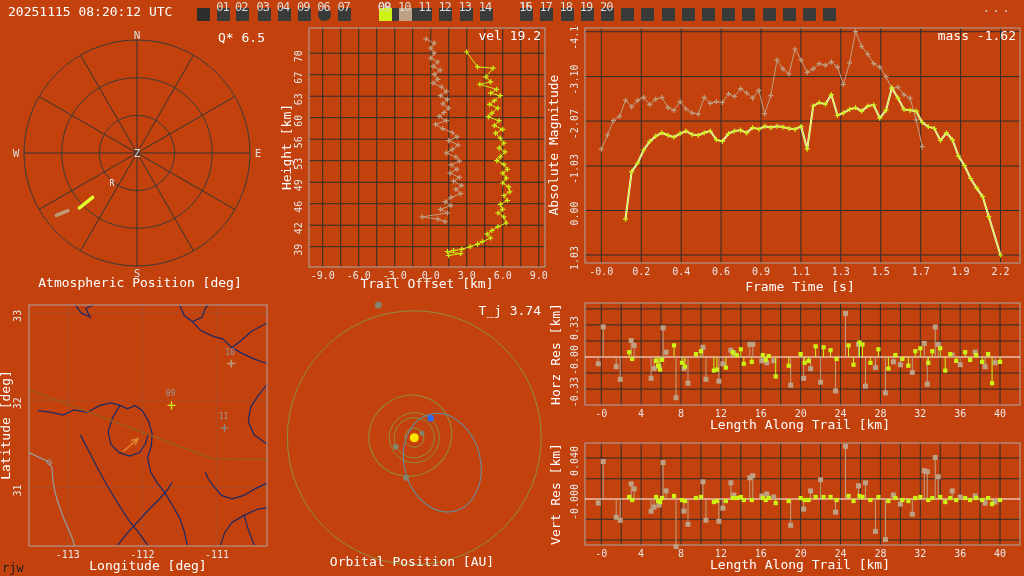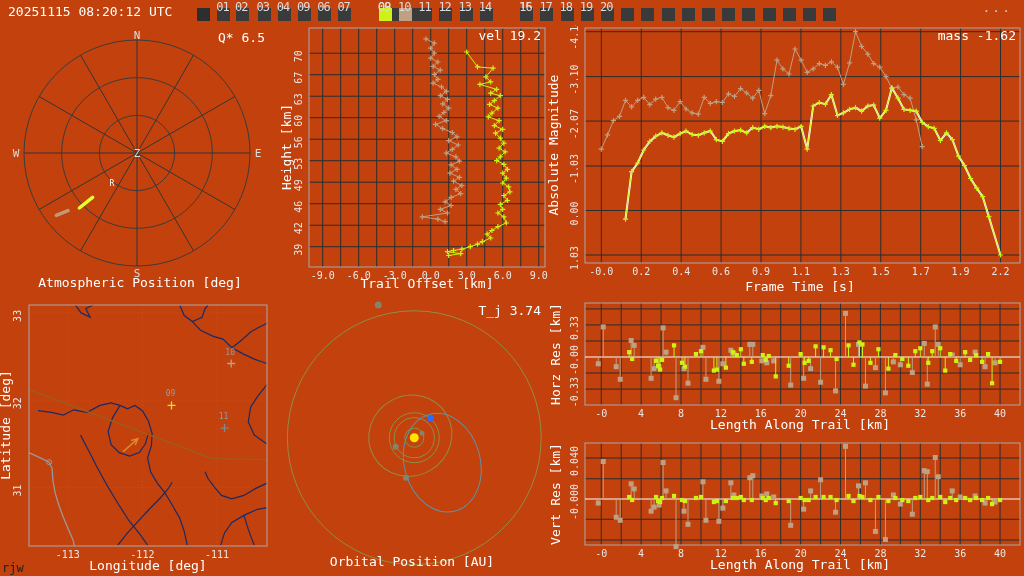--- a/index.html
+++ b/index.html
@@ -33,21 +33,21 @@
         </div>
         <div class="fr" style="left: 257.6px;">
           <i>03</i>
         </div>
         <div class="fr" style="left: 277.8px;">
           <i>04</i>
         </div>
         <div class="fr" style="left: 298px;">
           <i>09</i>
         </div>
-        <div class="fr" style="left: 318.2px;">
+        <div class="fr" style="left: 318.2px; border-radius: 6px;">
           <i>06</i>
         </div>
         <div class="fr" style="left: 338.4px; text-align: center;">
           <i>07</i>
         </div>
         <div class="fr" style="left: 379px; padding-left: 29px;">
           <i>08</i>
         </div>
         <div class="fr primary" style="left: 378.8px;">
           <i>09</i>

